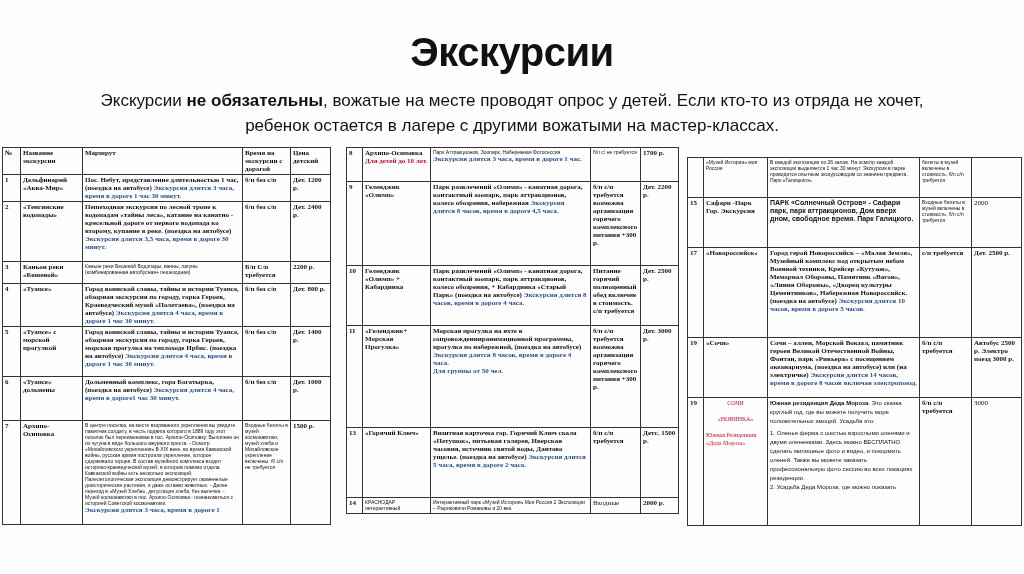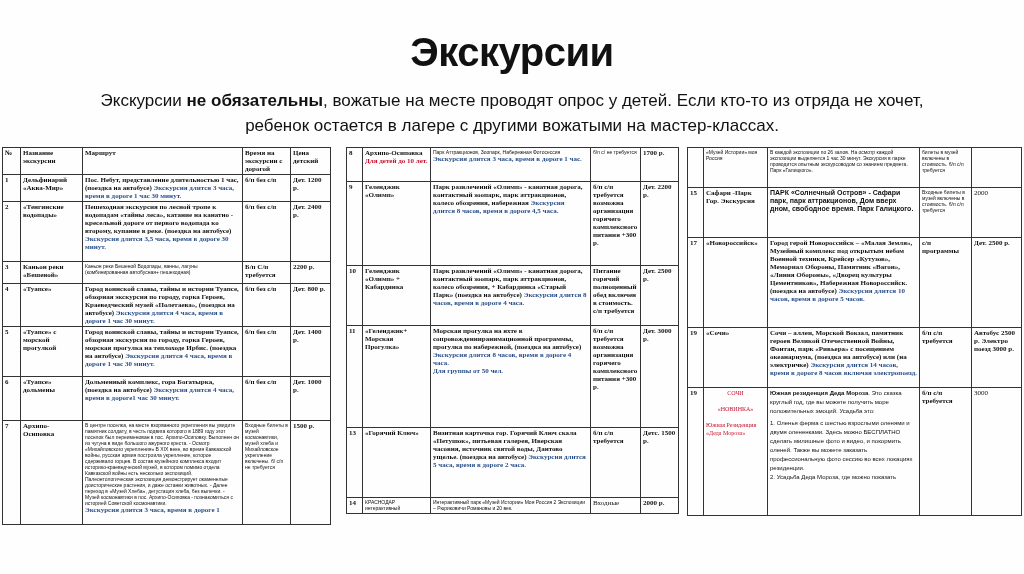--- a/index.html
+++ b/index.html
@@ -11,21 +11,21 @@
   td, th { border: 1px solid #333; vertical-align: top; padding: 1px 2px; overflow: hidden; word-wrap: break-word; }
   th { font-weight: bold; text-align: left; }
   .b { font-weight: bold; }
   .blue { color: #2a4f8a; font-weight: bold; }
   .red { color: #c8102e; font-weight: bold; }
   .tiny { font-size: 5px; line-height: 6px; font-family: "Liberation Sans", sans-serif; }
   .sans { font-family: "Liberation Sans", sans-serif; font-size: 6px; line-height: 9px; }
   .redc { color: #c8102e; text-align: center; font-size: 6px; }
   #t1 { left: 2px; top: 147px; width: 328px; }
   #t2 { left: 346px; top: 147px; width: 332px; }
-  #t3 { left: 687px; top: 147px; width: 334px; }
+  #t3 { left: 687px; top: 157px; width: 334px; }
 </style>
 </head>
 <body>
 
 <div class="title">Экскурсии</div>
 <div class="subtitle"><span>Экскурсии </span><b>не обязательны</b><span>, вожатые на месте проводят опрос у детей. Если кто-то из отряда не хочет, ребенок остается в лагере с другими вожатыми на мастер-классах.</span></div>
 
 <table id="t1">
   <colgroup>
       <col style="width:18px">
@@ -174,21 +174,21 @@
     <td class="b">15</td>
     <td class="b">Сафари -Парк Гор. Экскурсия</td>
     <td class="b" style="font-family:'Liberation Sans',sans-serif;">ПАРК «Солнечный Остров» - Сафари парк, парк аттракционов, Дом вверх дном, свободное время. Парк Галицкого.</td>
     <td class="tiny">Входные билеты в музей включены в стоимость. б/п с/п требуется</td>
     <td>2000</td>
   </tr>
   <tr style="height:90px">
     <td class="b">17</td>
     <td class="b">«Новороссийск»</td>
     <td><span class="b">Город герой Новороссийск – «Малая Земля», Музейный комплекс под открытым небом Военной техники, Крейсер «Кутузов», Мемориал Обороны, Памятник «Вагон», «Линия Обороны», «Дворец культуры Цементников», Набережная Новороссийск. (поездка на автобусе)</span> <span class="blue">Экскурсия длится 10 часов, время в дороге 5 часов.</span></td>
-    <td class="b">с/п программы</td>
+    <td class="b">с/п требуется</td>
     <td class="b">Дет. 2500 р.</td>
   </tr>
   <tr style="height:60px">
     <td class="b">19</td>
     <td class="b">«Сочи»</td>
     <td><span class="b">Сочи – аллеи, Морской Вокзал, памятник героев Великой Отечественной Войны, Фонтан, парк «Ривьера» с посещением океанариума, (поездка на автобусе) или (на электричке)</span> <span class="blue">Экскурсия длится 14 часов, время в дороге 8 часов включая электропоезд.</span></td>
     <td class="b">б/п с/п требуется</td>
     <td class="b">Автобус 2500 р. Электро поезд 3000 р.</td>
   </tr>
   <tr style="height:128px">

